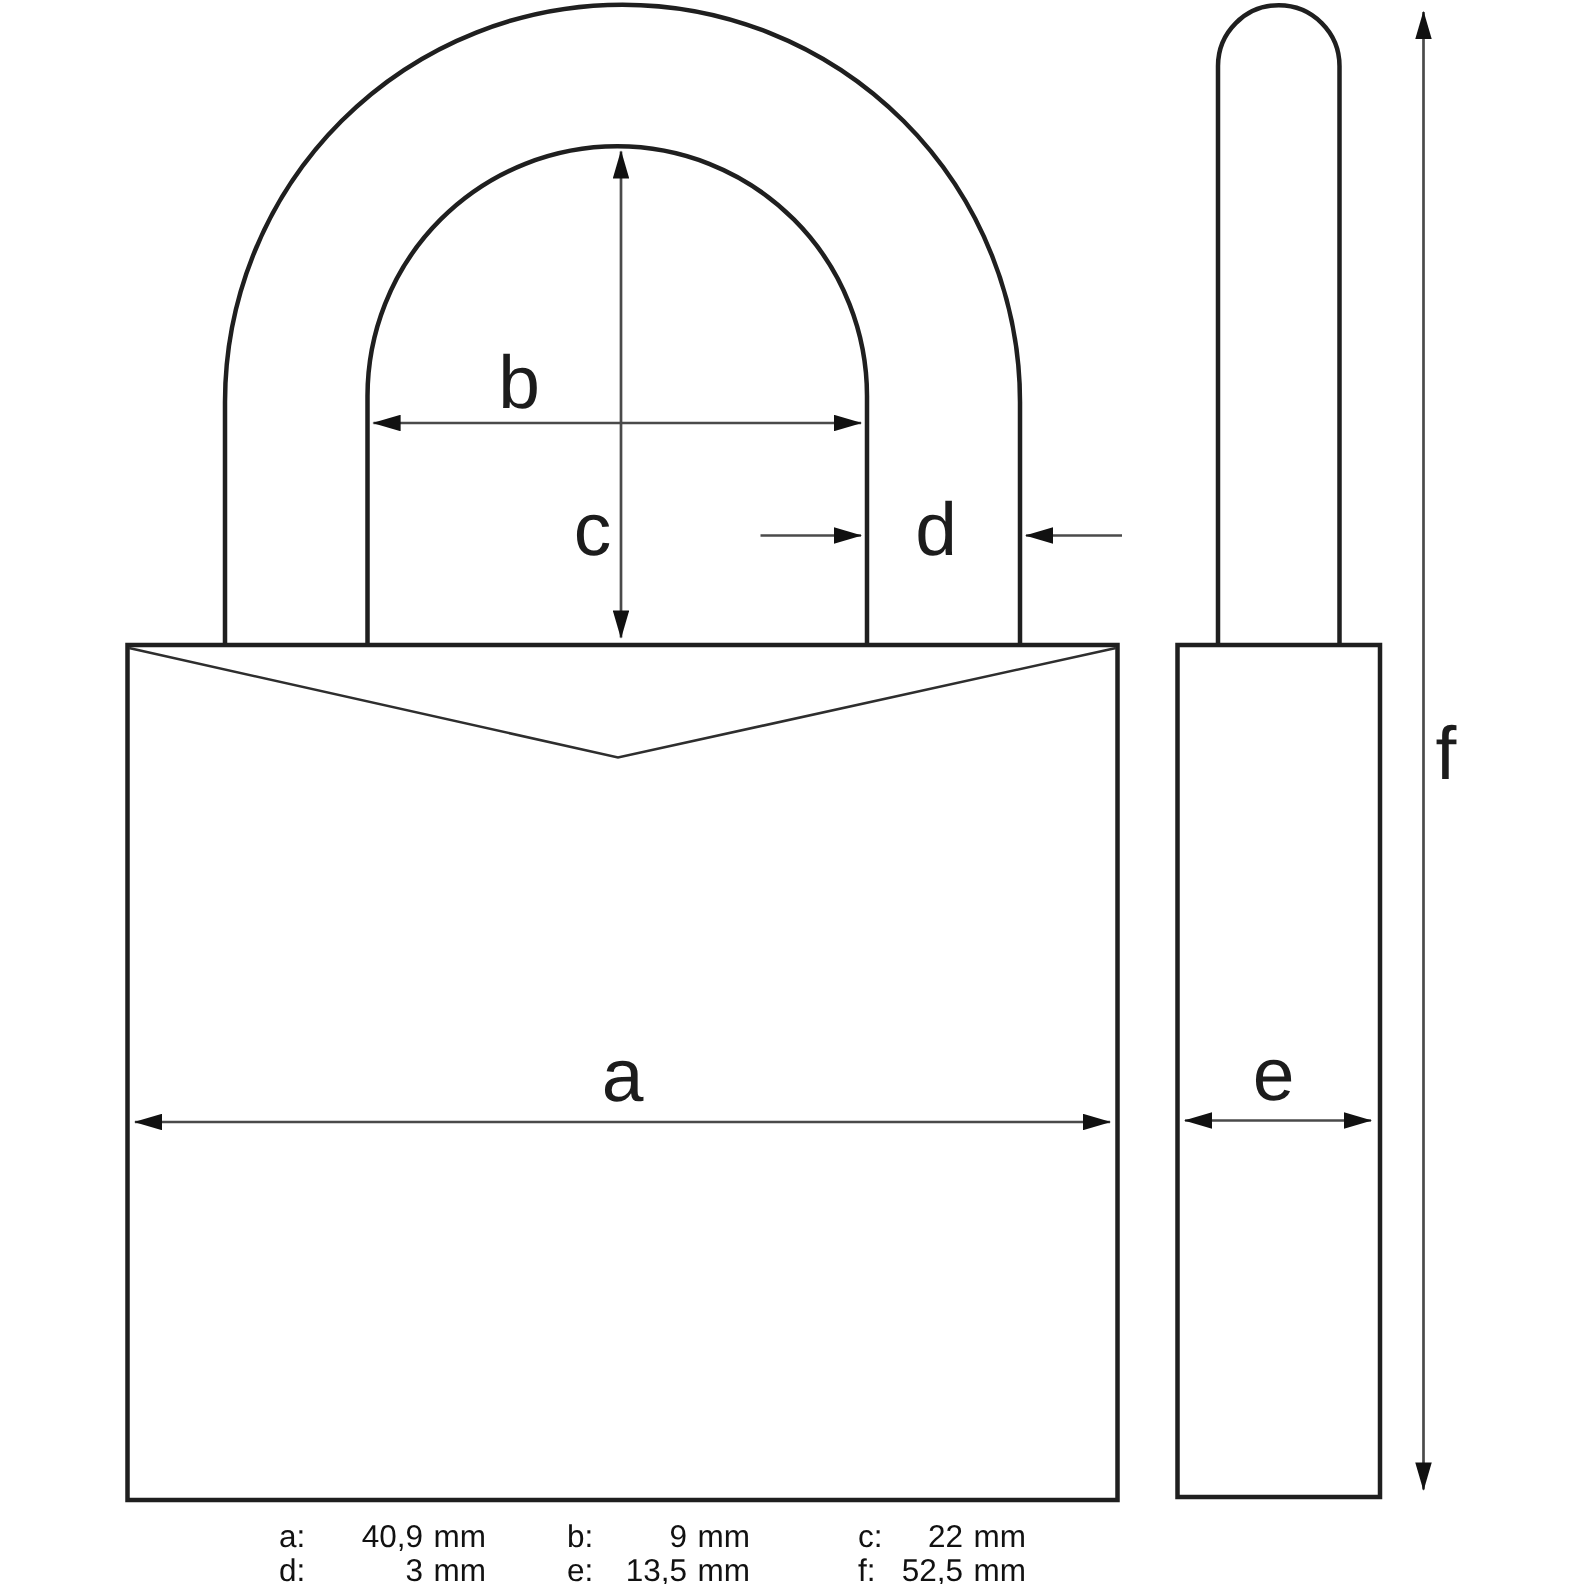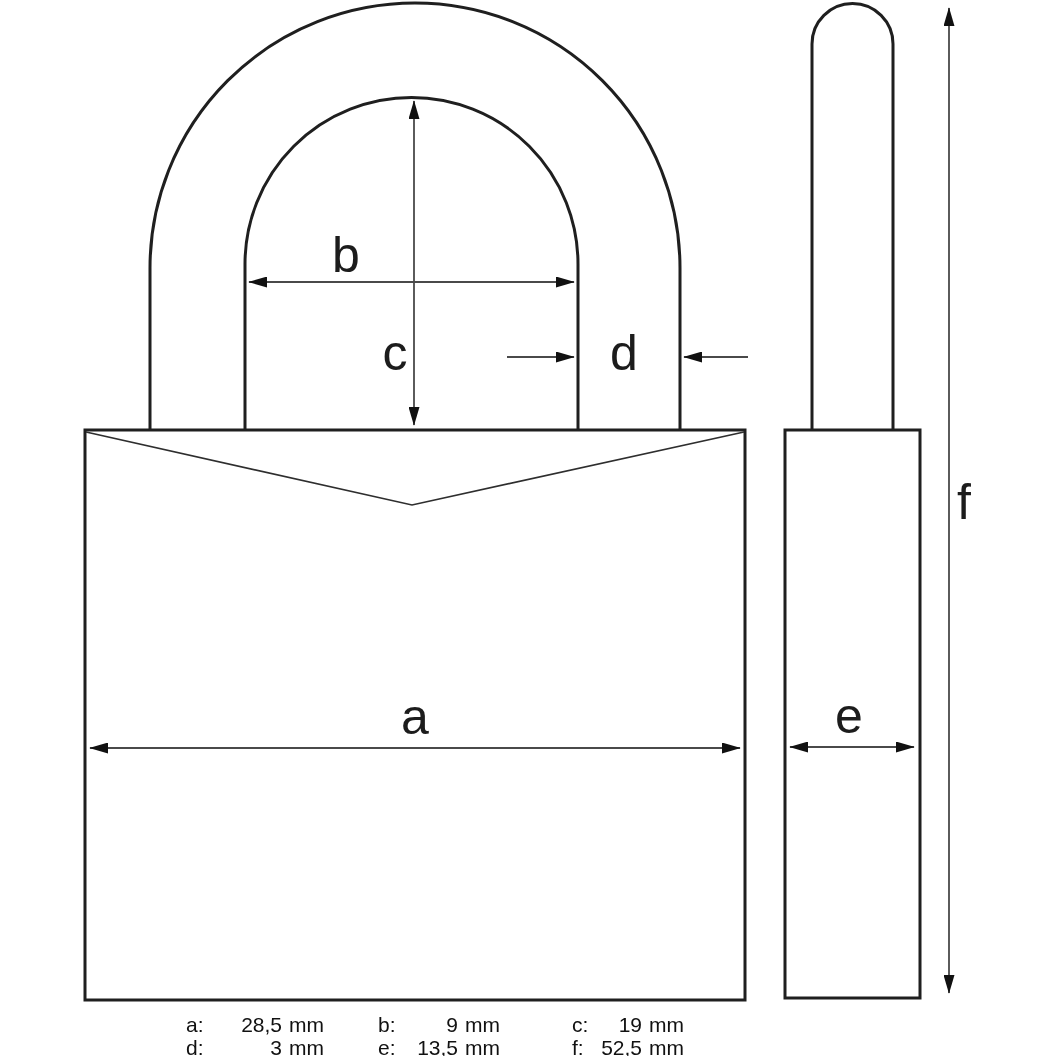--- a/index.html
+++ b/index.html
@@ -92,31 +92,31 @@
       <text class="dimlabel" x="849" y="733">e</text>
 
       <line class="dim" x1="949" y1="8" x2="949" y2="993" marker-start="url(#arr)" marker-end="url(#arr)"></line>
       <text class="dimlabel" x="964" y="519">f</text>
     </g>
   </svg>
 
   <div id="legend">
     <div class="lcell">
       <span class="lk">a:</span>
-      <span class="lv">28,5</span>
+      <span class="lv">40,9</span>
       <span class="lu">mm</span>
     </div>
     <div class="lcell">
       <span class="lk">b:</span>
       <span class="lv">9</span>
       <span class="lu">mm</span>
     </div>
     <div class="lcell">
       <span class="lk">c:</span>
-      <span class="lv">19</span>
+      <span class="lv">22</span>
       <span class="lu">mm</span>
     </div>
     <div class="lcell">
       <span class="lk">d:</span>
       <span class="lv">3</span>
       <span class="lu">mm</span>
     </div>
     <div class="lcell">
       <span class="lk">e:</span>
       <span class="lv">13,5</span>

